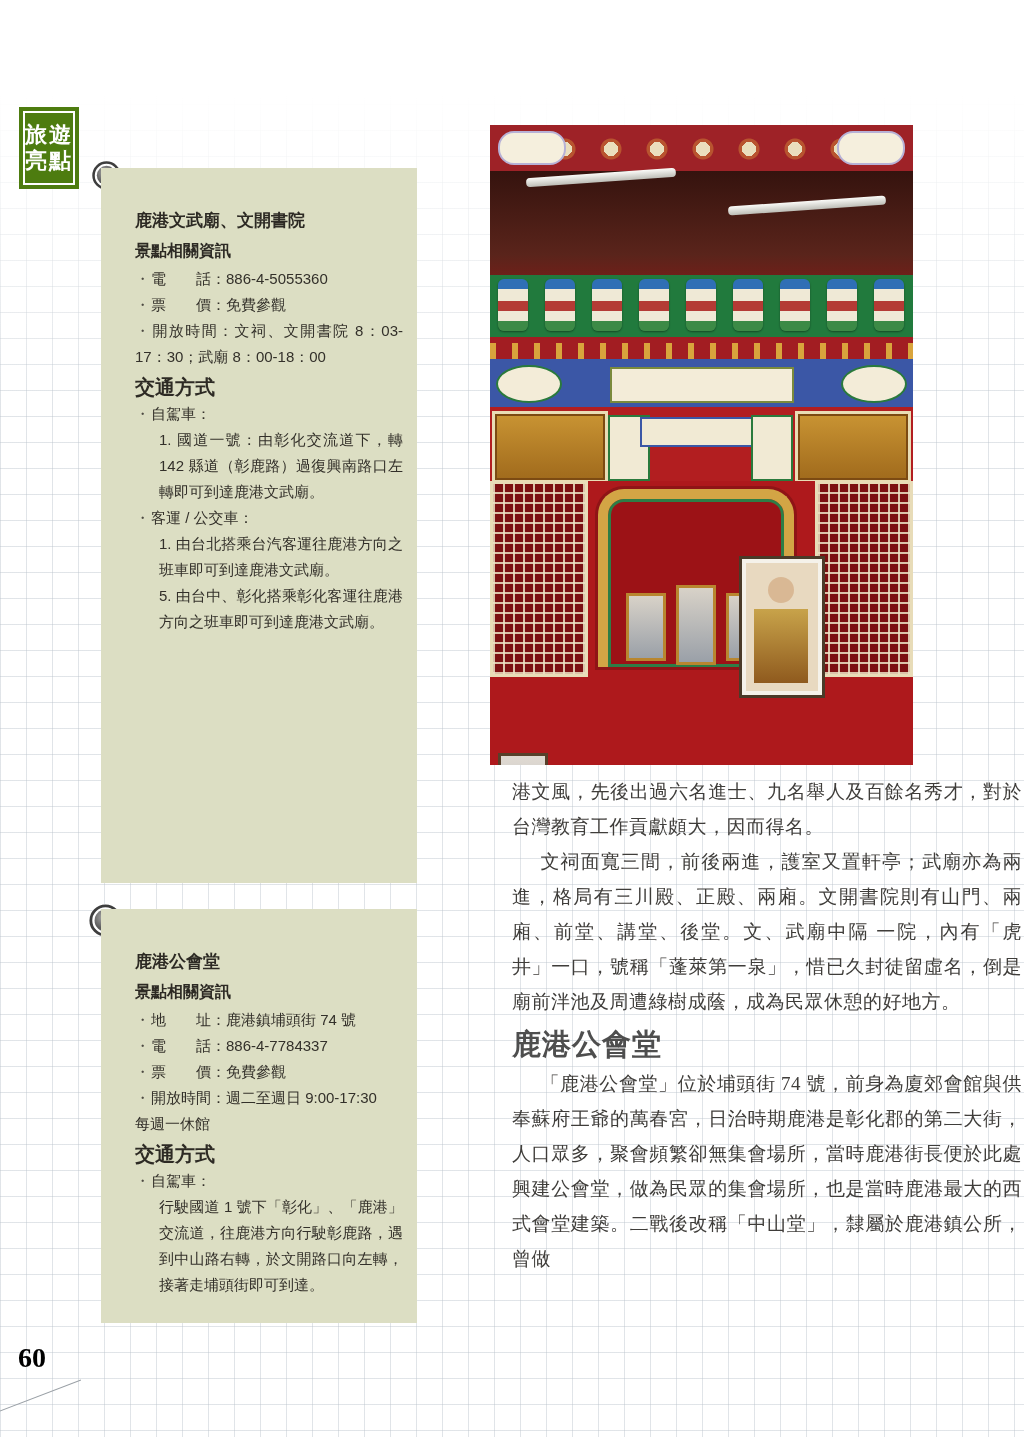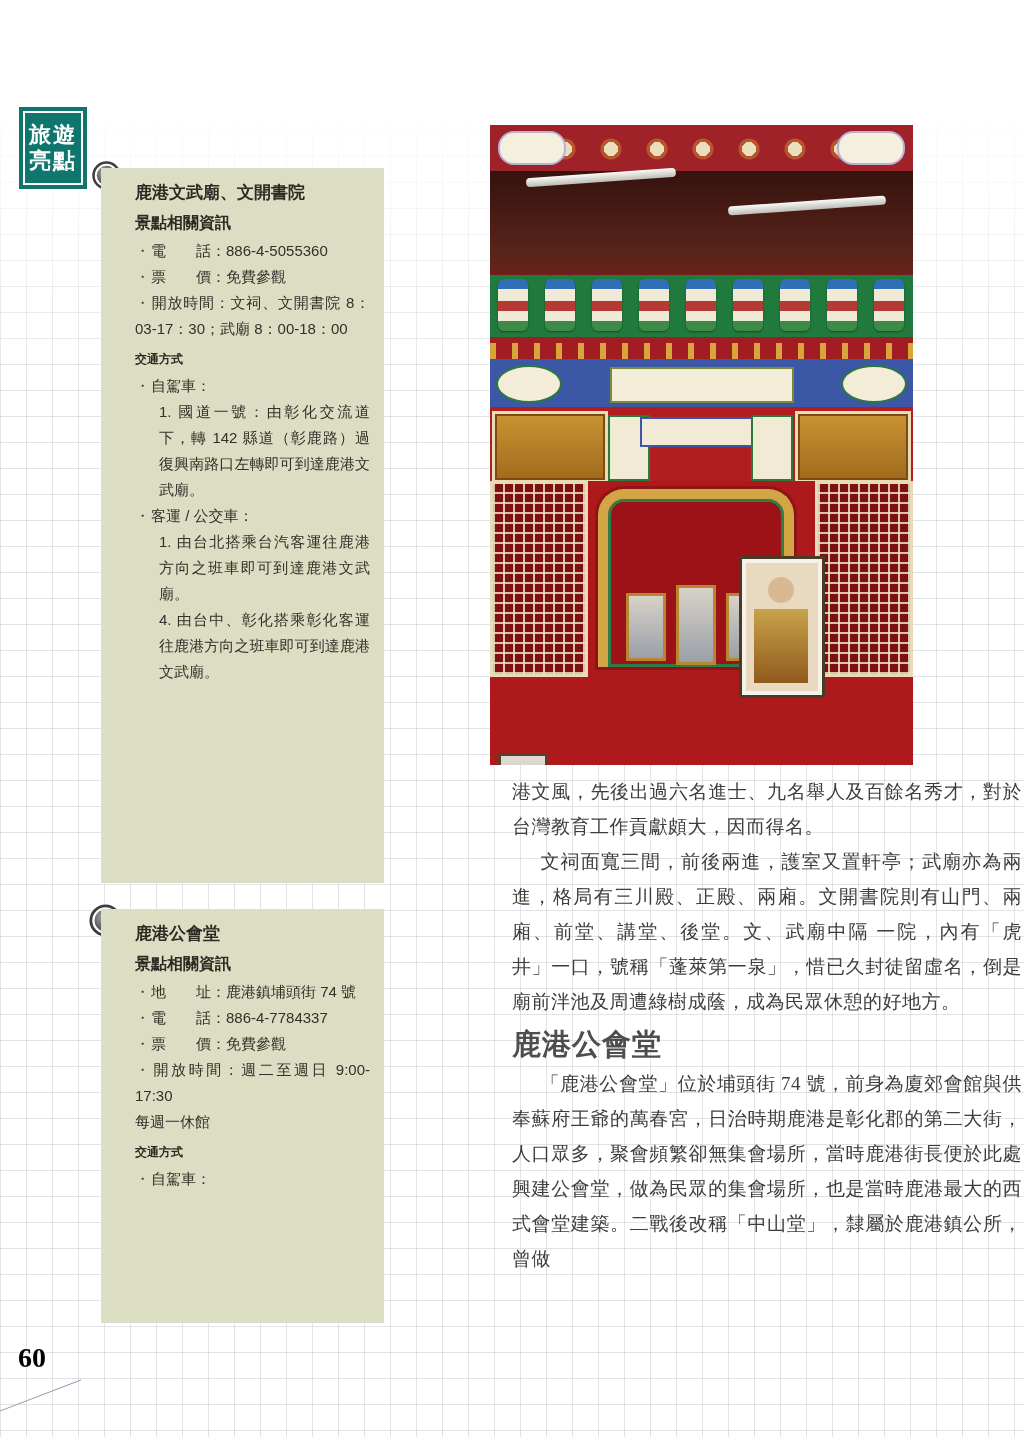--- a/index.html
+++ b/index.html
@@ -7,35 +7,35 @@
         font-family:"Liberation Sans",sans-serif;color:#3a362f;}
   
   .grid-layer{position:absolute;inset:0;
     background-image:
       linear-gradient(to right, rgba(188,196,205,.45) 1px, transparent 1px),
       linear-gradient(to bottom, rgba(188,196,205,.45) 1px, transparent 1px);
     background-size:26px 26px;}
   .grid-fade{position:absolute;inset:0;
     background:linear-gradient(to bottom,#fff 0,#fff 95px,rgba(255,255,255,0) 400px);}
   
-  .badge{position:absolute;left:19px;top:107px;width:68px;height:82px;background:#0f766e;}
+  .badge{position:absolute;left:19px;top:107px;width:60px;height:82px;background:#4d7c0f;}
   .badge-inner{position:absolute;inset:4px;border:2px solid #fff;display:flex;flex-direction:column;
     align-items:center;justify-content:center;gap:2px;color:#fff;font-weight:bold;font-size:22px;line-height:1.1;letter-spacing:2px;}
   
   .arrow{position:absolute;}
   .a1{left:91px;top:160px;width:31px;height:31px;}
   .a2{left:88px;top:903px;width:35px;height:35px;}
   
-  .infobox{position:absolute;left:101px;width:283px;background:#dcdec3;
-    padding:12px 14px 0 34px;box-sizing:border-box;font-size:15px;line-height:26px;color:#33302a;}
+  .infobox{position:absolute;left:101px;width:316px;background:#dcdec3;
+    padding:40px 14px 0 34px;box-sizing:border-box;font-size:15px;line-height:26px;color:#33302a;}
   .box1{top:168px;height:715px;}
   .box2{top:909px;height:414px;}
   .bx-title{font-weight:bold;font-size:17px;line-height:26px;margin-bottom:4px;color:#2d2a24;}
   .bx-sub{font-weight:bold;font-size:16px;line-height:26px;margin-bottom:2px;color:#2d2a24;}
-  .bx-head{font-weight:bold;font-size:12px;line-height:26px;margin-top:4px;margin-bottom:1px;color:#2d2a24;}
+  .bx-head{font-weight:bold;font-size:20px;line-height:26px;margin-top:4px;margin-bottom:1px;color:#2d2a24;}
   .bx-item{text-align:justify;}
   .bx-item .blt{display:inline-block;width:16px;color:#4d4a42;}
   .bx-cont{}          
   .bx-sub-para{margin-left:24px;text-align:justify;}  
   
   .photo{position:absolute;left:490px;top:125px;width:423px;height:640px;background:#b21e20;overflow:hidden;}
   .photo *{position:absolute;}
   .ph-frieze{left:0;top:0;width:100%;height:46px;background:#9e2227;
      background-image:radial-gradient(circle at 50% 55%, #eadfbd 0 7px, #b8542f 7px 10px, rgba(0,0,0,0) 11px);
      background-size:46px 40px;background-position:6px 2px;}
@@ -125,21 +125,21 @@
       <div class="bx-title">鹿港文武廟、文開書院</div>
       <div class="bx-sub">景點相關資訊</div>
       <div class="bx-item"><span class="blt">・</span><span>電　　話：886-4-5055360</span></div>
       <div class="bx-item"><span class="blt">・</span><span>票　　價：免費參觀</span></div>
       <div class="bx-item"><span class="blt">・</span><span>開放時間：文祠、文開書院 8：03-17：30；武廟 8：00-18：00</span></div>
       <div class="bx-head">交通方式</div>
       <div class="bx-item"><span class="blt">・</span><span>自駕車：</span></div>
       <div class="bx-sub-para">1. 國道一號：由彰化交流道下，轉 142 縣道（彰鹿路）過復興南路口左轉即可到達鹿港文武廟。</div>
       <div class="bx-item"><span class="blt">・</span><span>客運 / 公交車：</span></div>
       <div class="bx-sub-para">1. 由台北搭乘台汽客運往鹿港方向之班車即可到達鹿港文武廟。</div>
-      <div class="bx-sub-para">4. 由台中、彰化搭乘彰化客運往鹿港方向之班車即可到達鹿港文武廟。</div>
+      <div class="bx-sub-para">5. 由台中、彰化搭乘彰化客運往鹿港方向之班車即可到達鹿港文武廟。</div>
     </div>
 
   <svg class="arrow a2" viewBox="0 0 32 32">
     <defs>
         <radialGradient id="ag2" cx="40%" cy="35%">
           <stop offset="0" stop-color="#a9a9a9"></stop>
           <stop offset="1" stop-color="#5c5c5c"></stop>
         </radialGradient>
       </defs>
     <circle cx="16" cy="16" r="15" fill="#fff"></circle>
@@ -151,20 +151,21 @@
   <div class="infobox box2">
       <div class="bx-title">鹿港公會堂</div>
       <div class="bx-sub">景點相關資訊</div>
       <div class="bx-item"><span class="blt">・</span><span>地　　址：鹿港鎮埔頭街 74 號</span></div>
       <div class="bx-item"><span class="blt">・</span><span>電　　話：886-4-7784337</span></div>
       <div class="bx-item"><span class="blt">・</span><span>票　　價：免費參觀</span></div>
       <div class="bx-item"><span class="blt">・</span><span>開放時間：週二至週日 9:00-17:30</span></div>
       <div class="bx-cont">每週一休館</div>
       <div class="bx-head">交通方式</div>
       <div class="bx-item"><span class="blt">・</span><span>自駕車：</span></div>
+      <div class="bx-sub-para">行駛國道 1 號下「彰化」、「鹿港」交流道，往鹿港方向行駛彰鹿路，遇到中山路右轉，於文開路口向左轉，接著走埔頭街即可到達。</div>
     </div>
 
   <div class="photo">
     <div class="ph-frieze"></div>
     <div class="ph-cart c-l"></div>
     <div class="ph-cart c-r"></div>
     <div class="ph-ceiling"></div>
     <div class="ph-tube t1"></div>
     <div class="ph-tube t2"></div>
     <div class="ph-drumbeam">

